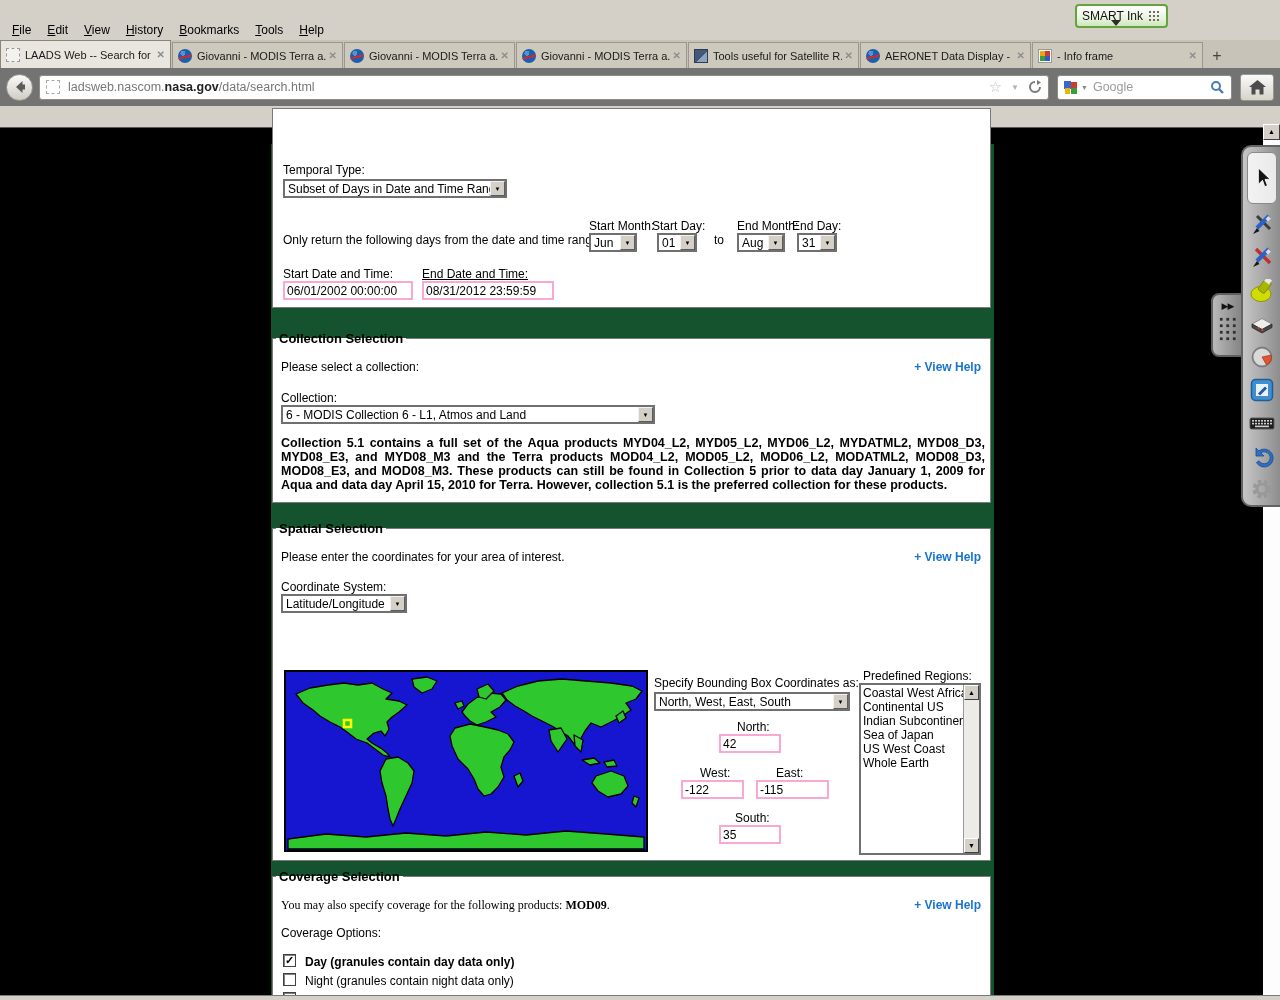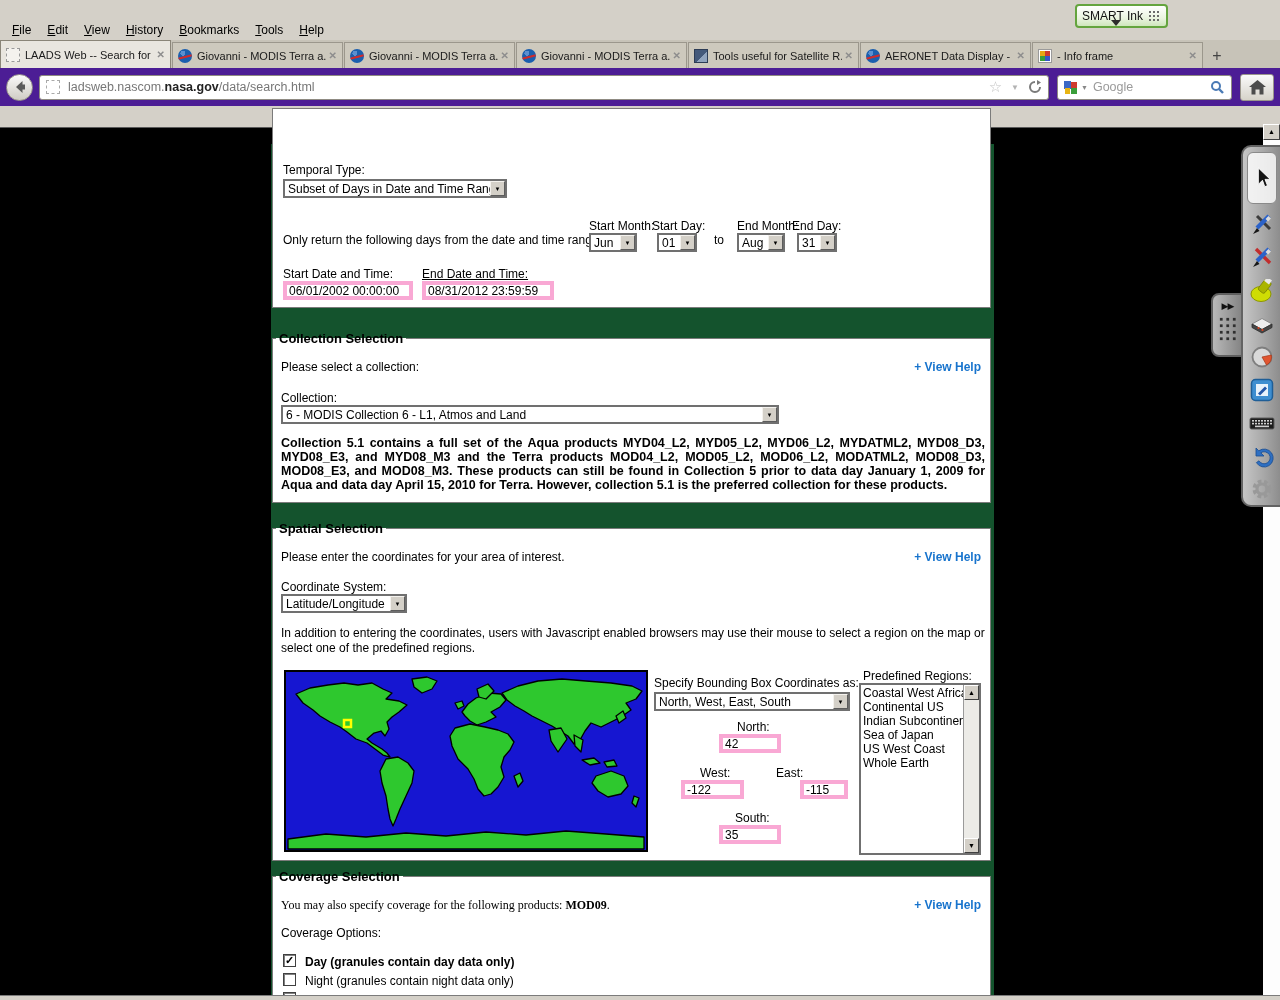--- a/index.html
+++ b/index.html
@@ -49,21 +49,21 @@
     background:radial-gradient(circle at 35% 30%, #5b8fd0 0 18%, #1b5fae 19% 100%); overflow:hidden; }
   .fav-nasa::after { content:""; position:absolute; left:0px; top:7px; width:14px; height:2px; background:#d22a2a; transform:rotate(-14deg); }
   .fav-doc { background:linear-gradient(135deg,#43597a 0 55%, #8fa3bd 56% 100%); border:1px solid #2c3c55; }
   .fav-sprite { background:#fff; border:1px solid #9a9a9a; }
   .fav-sprite i { position:absolute; width:5px; height:5px; }
   .fav-sprite .s1{ left:1px; top:1px; background:#e8a713; }
   .fav-sprite .s2{ right:1px; top:1px; background:#cf3a2e; }
   .fav-sprite .s3{ left:1px; bottom:1px; background:#3a9e3a; }
   .fav-sprite .s4{ right:1px; bottom:1px; background:#3756c9; }
 
-  .navbar { position:absolute; left:0; top:68px; width:1280px; height:38px; background:#4c1d95;
+  .navbar { position:absolute; left:0; top:68px; width:1280px; height:38px; background:#737373;
     display:flex; align-items:center; padding:0 6px; }
   .back-btn { width:27px; height:27px; border-radius:50%; background:linear-gradient(#fafafa,#cfccc4);
     border:1px solid #9a968c; display:flex; align-items:center; justify-content:center; flex:0 0 auto; }
   .url-field { height:25px; flex:1 1 auto; margin-left:6px; background:#fff; border:1px solid #8f8b82; border-radius:3px;
     display:flex; align-items:center; padding:0 6px; }
   .url-favicon { width:14px; height:14px; border:1px dashed #aaa; margin-right:8px; flex:0 0 auto; }
   .url-text { font-size:12.5px; color:#777; white-space:nowrap; flex:1 1 auto; }
   .url-text b { color:#222; font-weight:bold; }
   .url-icons { display:flex; align-items:center; gap:9px; flex:0 0 auto; }
   .star-icon { font-size:15px; color:#c4c4c4; }
@@ -88,21 +88,21 @@
   fieldset { position:absolute; left:1px; width:719px; border:1px solid #7b7b7b; background:#fff; }
   legend { font-size:13px; font-weight:bold; color:#000; margin-left:3px; padding:0 3px; }
   .fs-label { position:absolute; font-size:12px; color:#000; white-space:nowrap; }
   .help-link { position:absolute; right:9px; top:14px; font-size:12px; font-weight:bold; color:#1874cd; }
 
   .wsel { position:absolute; height:19px; background:#fff; border:2px solid #707070;
     display:flex; align-items:center; font-size:12px; color:#000; }
   .wsel .sel-text { flex:1 1 auto; padding-left:3px; white-space:nowrap; overflow:hidden; }
   .ddb { width:15px; align-self:stretch; background:#d4d0c8; border:1px solid; border-color:#f4f2ee #5c5c5c #5c5c5c #f4f2ee;
     font-size:6px; color:#000; display:flex; align-items:center; justify-content:center; flex:0 0 auto; }
-  .wtext { position:absolute; height:19px; background:#fff; border:4px solid #f9a8d4; font-size:12px;
+  .wtext { position:absolute; height:19px; background:#fff; border:2px solid #f9a8d4; font-size:12px;
     font-family:"Liberation Sans", sans-serif; color:#000; padding:0 2px; }
 
   .note-bold { position:absolute; font-size:12.5px; font-weight:bold; color:#000; text-align:justify; line-height:14px; }
   .para { position:absolute; font-size:12px; color:#000; line-height:15px; }
 
   .map-box { position:absolute; left:11px; top:134px; width:364px; height:182px; border:2px solid #000; }
   .map-box svg { display:block; width:360px; height:178px; }
 
   .regions-list { position:absolute; left:586px; top:147px; width:122px; height:172px; background:#fff;
     border:2px solid #707070; display:flex; }
@@ -287,39 +287,38 @@
     <input class="wtext" style="left: 10px; top: 172px; width: 130px;" value="06/01/2002 00:00:00">
     <span class="fs-label" style="left:149px; top:158px;text-decoration:underline;">End Date and Time:</span>
     <input class="wtext" style="left: 149px; top: 172px; width: 132px;" value="08/31/2012 23:59:59">
   </fieldset>
 
   <fieldset style="top:187px; height:172px;">
     <legend>Collection Selection</legend>
     <span class="fs-label" style="left:8px; top:14px;">Please select a collection:</span>
     <a class="help-link">+ View Help</a>
     <span class="fs-label" style="left:8px; top:45px;">Collection:</span>
-    <div class="wsel" style="left:8px; top:59px; width:498px;">
+    <div class="wsel" style="left:8px; top:59px; width:374px;">
       <span class="sel-text">6 - MODIS Collection 6 - L1, Atmos and Land</span>
       <span class="ddb">▼</span>
     </div>
     <div class="note-bold" style="left:8px; top:90px; width:704px;">Collection 5.1 contains a full set of the Aqua products MYD04_L2, MYD05_L2, MYD06_L2, MYDATML2, MYD08_D3, MYD08_E3, and MYD08_M3 and the Terra products MOD04_L2, MOD05_L2, MOD06_L2, MODATML2, MOD08_D3, MOD08_E3, and MOD08_M3. These products can still be found in Collection 5 prior to data day January 1, 2009 for Aqua and data day April 15, 2010 for Terra. However, collection 5.1 is the preferred collection for these products.</div>
   </fieldset>
 
   <fieldset style="top:377px; height:340px;">
     <legend>Spatial Selection</legend>
     <span class="fs-label" style="left:8px; top:14px;">Please enter the coordinates for your area of interest.</span>
     <a class="help-link">+ View Help</a>
 
     <span class="fs-label" style="left:8px; top:44px;">Coordinate System:</span>
     <div class="wsel" style="left:8px; top:58px; width:126px;">
       <span class="sel-text">Latitude/Longitude</span>
       <span class="ddb">▼</span>
     </div>
 
-    <div class="para" style="left:8px; top:90px; width:708px;">In addition to entering the coordinates, users with Javascript enabled browsers may use their mouse to select a region on the map or select one of the predefined regions.</div>
 
     <div class="map-box">
       <svg viewBox="0 0 360 178" preserveAspectRatio="none">
         <rect x="0" y="0" width="360" height="178" fill="#1616d1"></rect>
         <g fill="#2ec82e" stroke="#000000" stroke-width="1.3" stroke-linejoin="round">
 
           <path d="M10 22 L24 16 L42 13 L58 11 L72 13 L86 11 L97 17 L106 21 L100 27 L113 29 L121 33 L113 40 L106 45 L101 50 L103 57 L99 64 L95 59 L88 61 L81 67 L86 71 L96 77 L101 81 L104 85 L97 83 L89 77 L81 71 L70 67 L61 60 L54 55 L44 50 L34 44 L27 38 L17 31 Z"></path>
 
           <path d="M126 7 L141 5 L151 9 L146 17 L136 21 L128 15 Z"></path>
 
@@ -362,21 +361,21 @@
       <span class="ddb">▼</span>
     </div>
 
     <span class="fs-label" style="left:464px; top:184px;">North:</span>
     <input class="wtext" style="left: 446px; top: 198px; width: 62px;" value="42">
 
     <span class="fs-label" style="left:427px; top:230px;">West:</span>
     <input class="wtext" style="left: 408px; top: 244px; width: 63px;" value="-122">
 
     <span class="fs-label" style="left:503px; top:230px;">East:</span>
-    <input class="wtext" style="left: 483px; top: 244px; width: 48px; margin-left: 44px;" value="-115">
+    <input class="wtext" style="left: 483px; top: 244px; width: 73px;" value="-115">
 
     <span class="fs-label" style="left:462px; top:275px;">South:</span>
     <input class="wtext" style="left: 446px; top: 289px; width: 62px;" value="35">
 
     <span class="fs-label" style="left:590px; top:133px;">Predefined Regions:</span>
     <div class="regions-list">
       <div class="regions-items">
         <div class="region-item">Coastal West Africa</div>
         <div class="region-item">Continental US</div>
         <div class="region-item">Indian Subcontinent</div>

